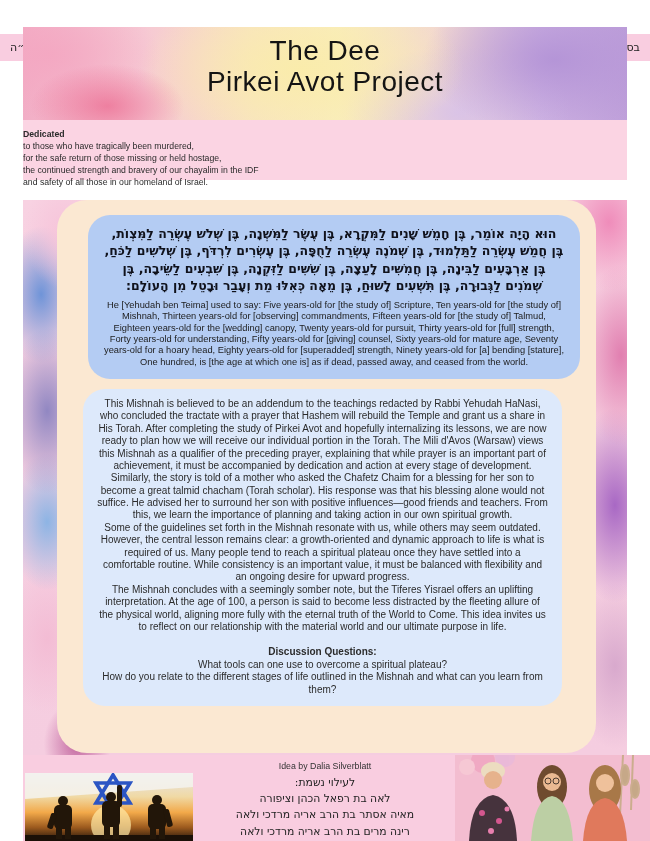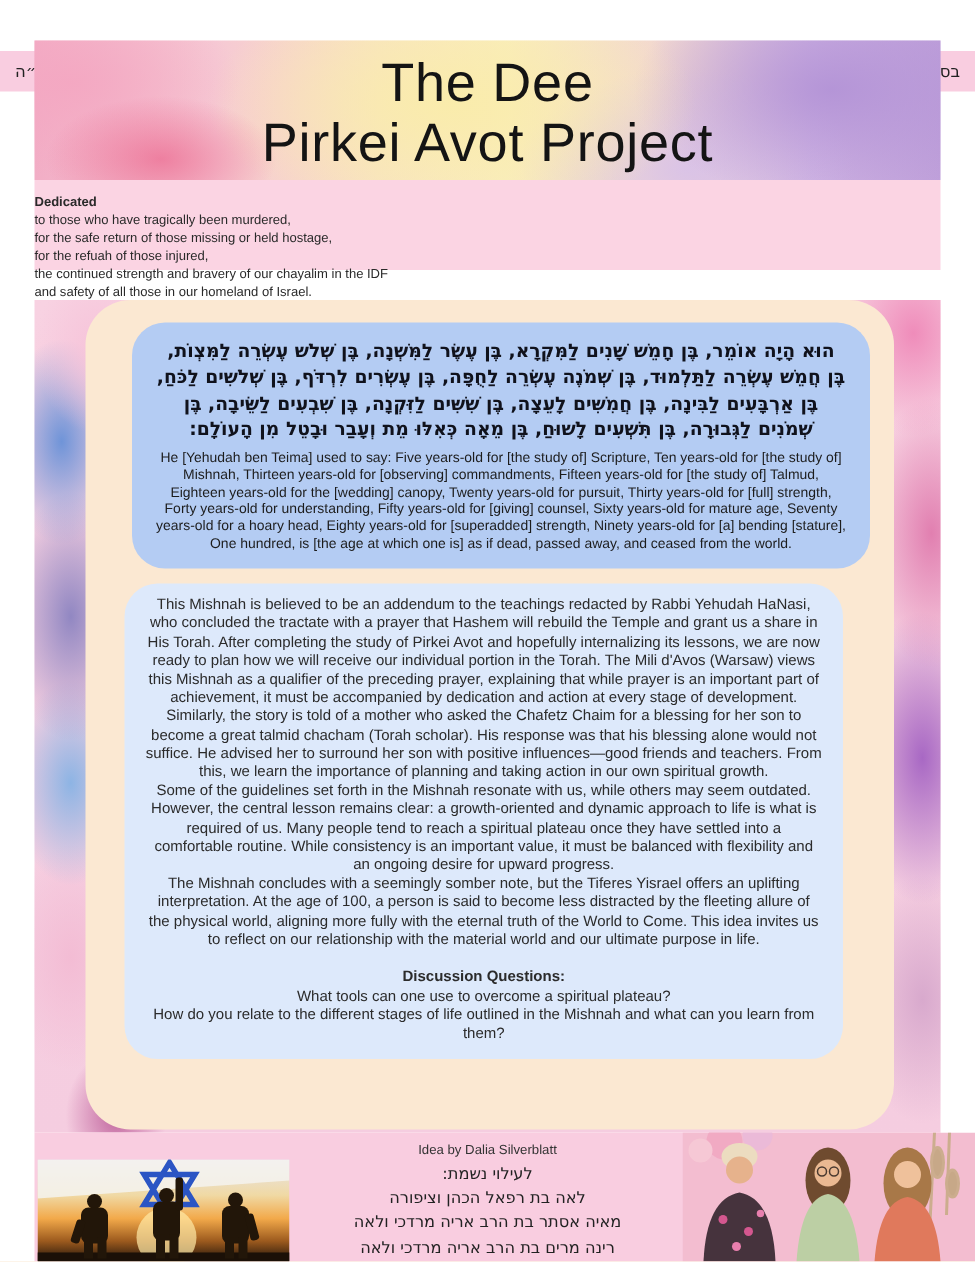--- a/index.html
+++ b/index.html
@@ -26,21 +26,21 @@
     background:
       radial-gradient(ellipse 110px 60px at 14% 85%, rgba(235,100,140,.70), rgba(235,100,140,0) 70%),
       radial-gradient(ellipse 150px 85px at 4% 30%, rgba(244,166,193,.85), rgba(244,166,193,0) 75%),
       radial-gradient(ellipse 210px 100px at 46% 45%, rgba(250,236,170,.95), rgba(250,236,170,0) 78%),
       radial-gradient(ellipse 170px 95px at 88% 35%, rgba(178,146,214,.9), rgba(178,146,214,0) 78%),
       radial-gradient(ellipse 150px 90px at 72% 92%, rgba(214,192,235,.8), rgba(214,192,235,0) 75%),
       linear-gradient(90deg,#f2aec6 0%,#f6c9d4 20%,#f8e3c2 38%,#f9edbe 52%,#f3d9cf 68%,#cfb3e2 86%,#bfa0da 100%);
     text-align:center;box-sizing:border-box;padding-top:8px;
   }
   .page-title{
-    font-size:36px;line-height:1.12;color:#141414;font-weight:400;letter-spacing:.5px;margin:0;
+    font-size:28px;line-height:1.12;color:#141414;font-weight:400;letter-spacing:.5px;margin:0;
   }
 
   
   .dedication-band{
     left:23px;top:120px;width:604px;height:60px;background:#fbd4e3;
     text-align:left;box-sizing:border-box;padding-top:9px;
     font-size:8.7px;line-height:1.37;color:#2a2a2a;
   }
   .dedication-band .first{font-weight:700;}
 
@@ -108,21 +108,20 @@
   <h1 class="page-title">
     <span>The Dee</span><br>
     <span>Pirkei Avot Project</span>
   </h1>
 </div>
 
 <div class="abs dedication-band">
   <div class="first">Dedicated</div>
   <div>to those who have tragically been murdered,</div>
   <div>for the safe return of those missing or held hostage,</div>
-  <div>for the refuah of those injured,</div>
   <div>the continued strength and bravery of our chayalim in the IDF</div>
   <div>and safety of all those in our homeland of Israel.</div>
 </div>
 
 <div class="abs body-band">
   <div class="peach-card">
 
     <div class="mishnah-box">
       <p class="mishnah-hebrew hebrew">הוּא הָיָה אוֹמֵר, בֶּן חָמֵשׁ שָׁנִים לַמִּקְרָא, בֶּן עֶשֶׂר לַמִּשְׁנָה, בֶּן שְׁלשׁ עֶשְׂרֵה לַמִּצְוֹת, בֶּן חֲמֵשׁ עֶשְׂרֵה לַתַּלְמוּד, בֶּן שְׁמֹנֶה עֶשְׂרֵה לַחֻפָּה, בֶּן עֶשְׂרִים לִרְדֹּף, בֶּן שְׁלשִׁים לַכֹּחַ, בֶּן אַרְבָּעִים לַבִּינָה, בֶּן חֲמִשִּׁים לָעֵצָה, בֶּן שִׁשִּׁים לַזִּקְנָה, בֶּן שִׁבְעִים לַשֵּׂיבָה, בֶּן שְׁמֹנִים לַגְּבוּרָה, בֶּן תִּשְׁעִים לָשׁוּחַ, בֶּן מֵאָה כְּאִלּוּ מֵת וְעָבַר וּבָטֵל מִן הָעוֹלָם:</p>
       <p class="mishnah-english">He [Yehudah ben Teima] used to say: Five years-old for [the study of] Scripture, Ten years-old for [the study of] Mishnah, Thirteen years-old for [observing] commandments, Fifteen years-old for [the study of] Talmud, Eighteen years-old for the [wedding] canopy, Twenty years-old for pursuit, Thirty years-old for [full] strength, Forty years-old for understanding, Fifty years-old for [giving] counsel, Sixty years-old for mature age, Seventy years-old for a hoary head, Eighty years-old for [superadded] strength, Ninety years-old for [a] bending [stature], One hundred, is [the age at which one is] as if dead, passed away, and ceased from the world.</p>

